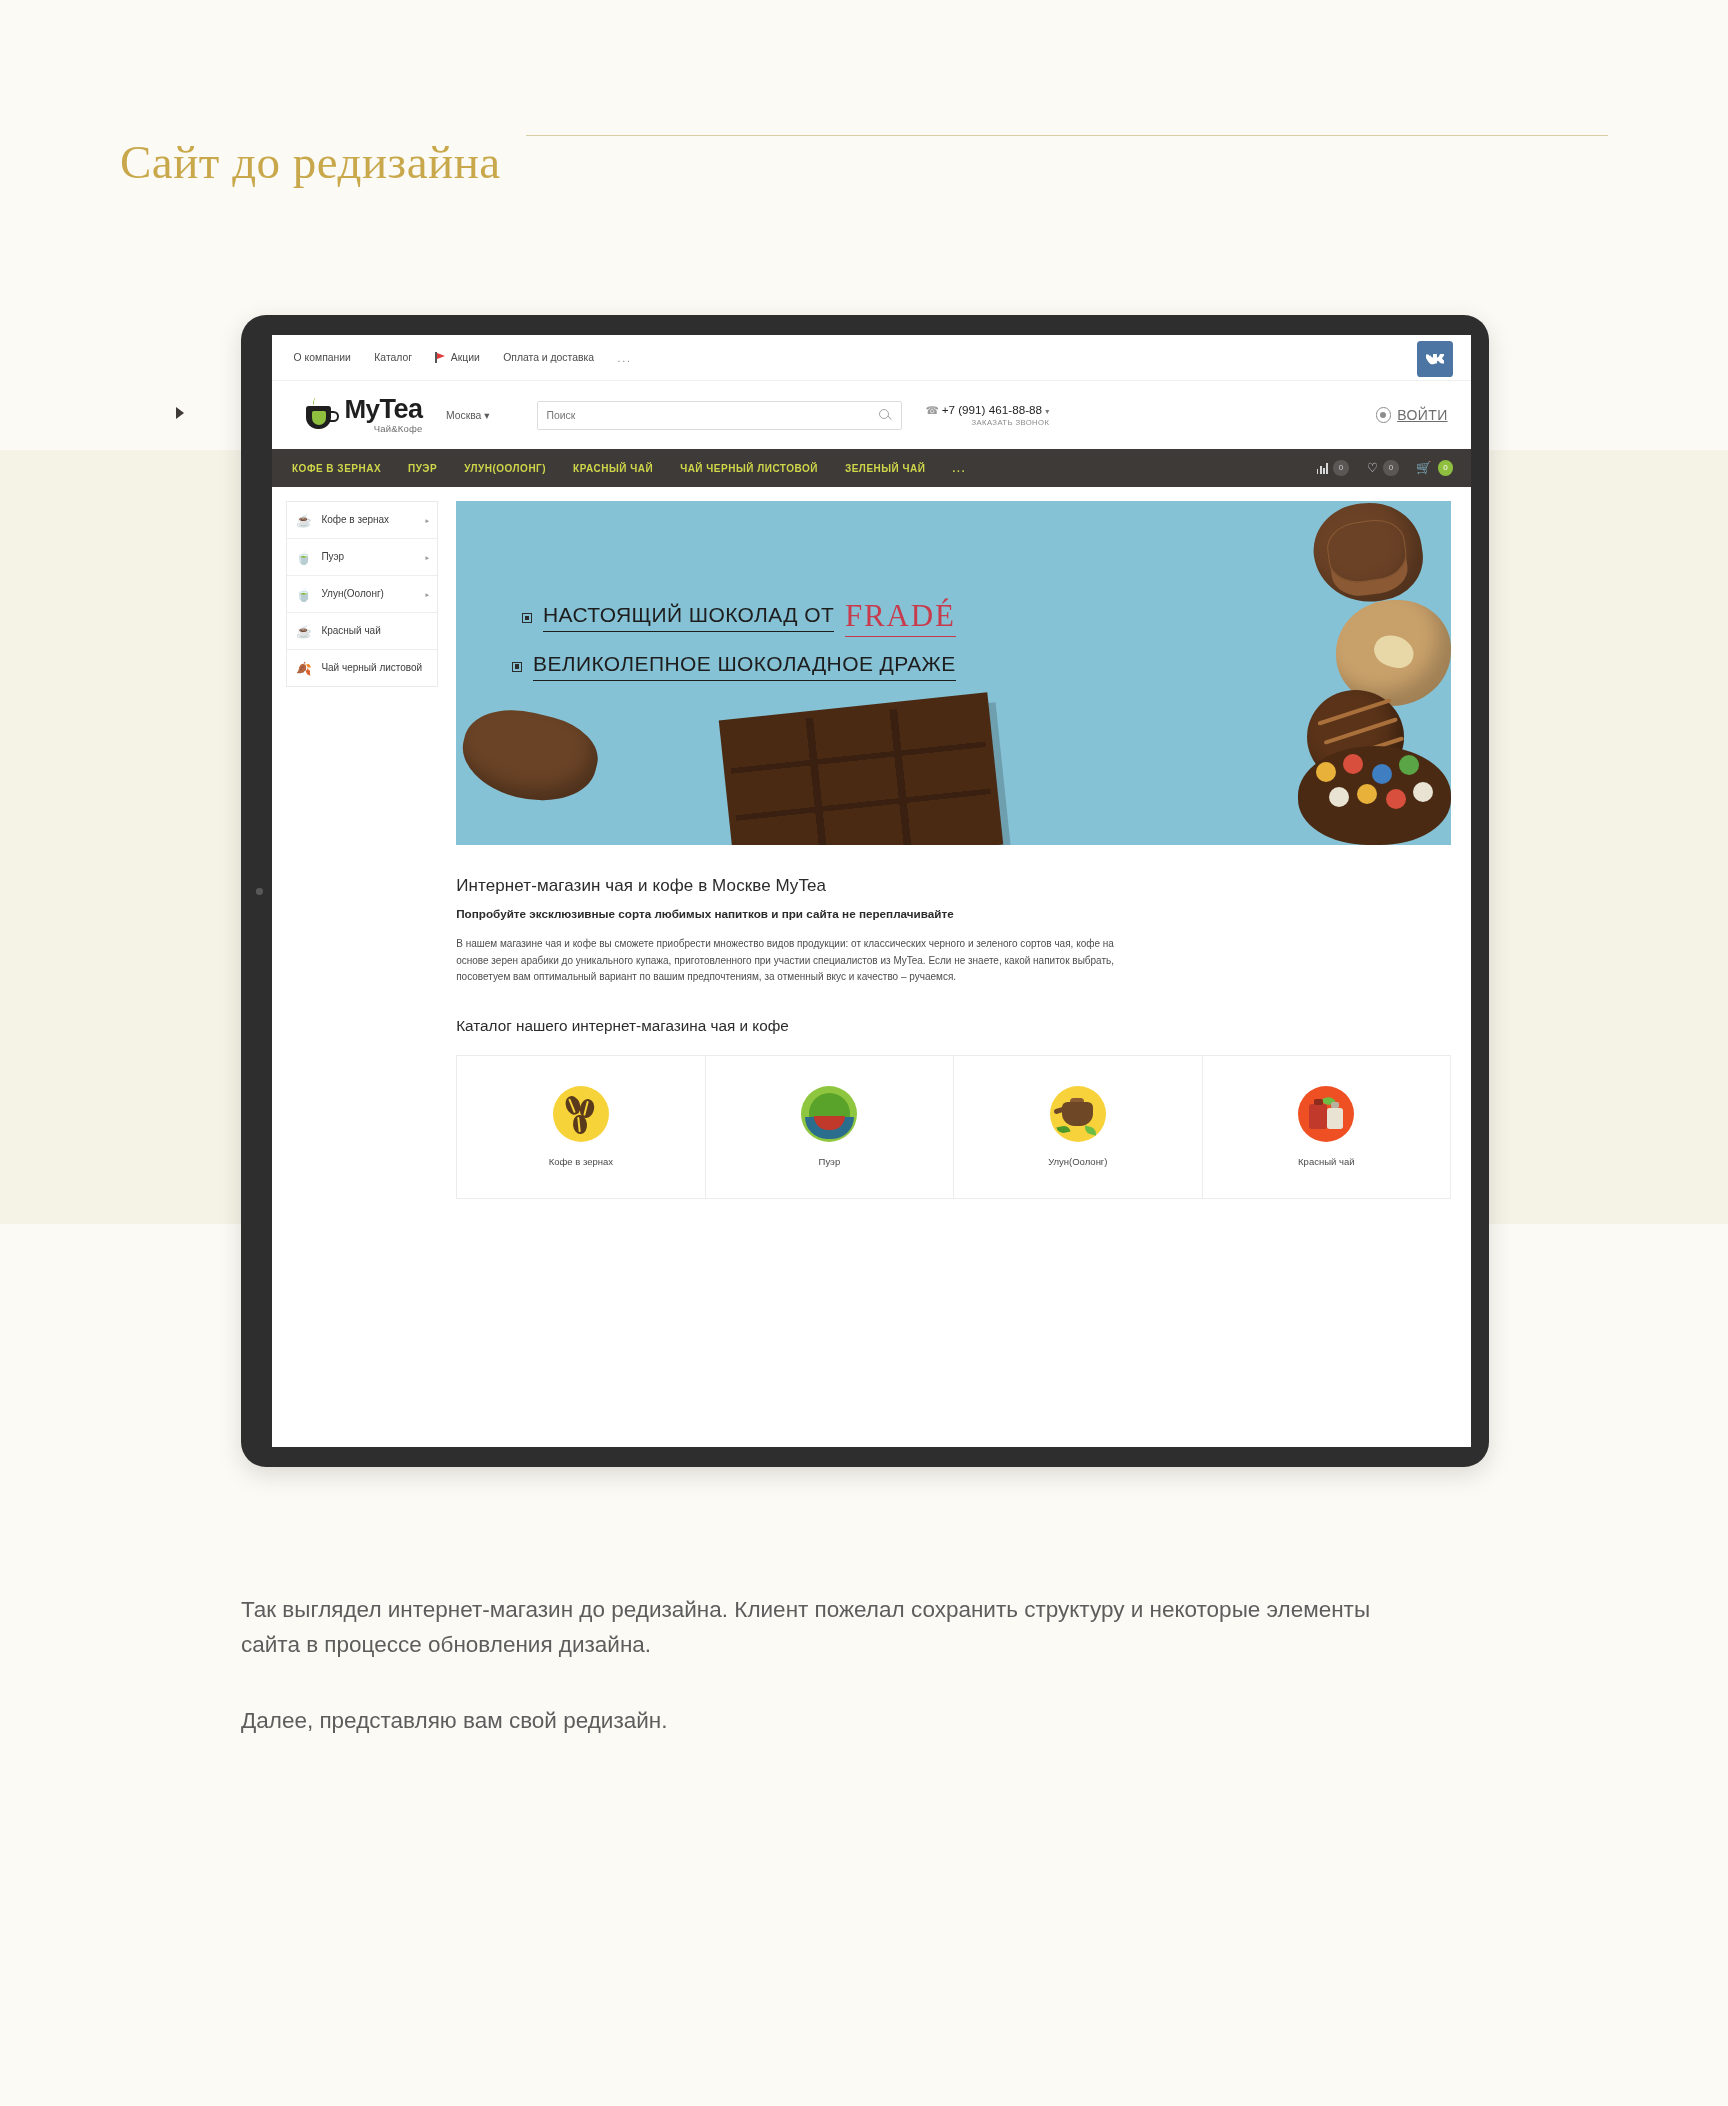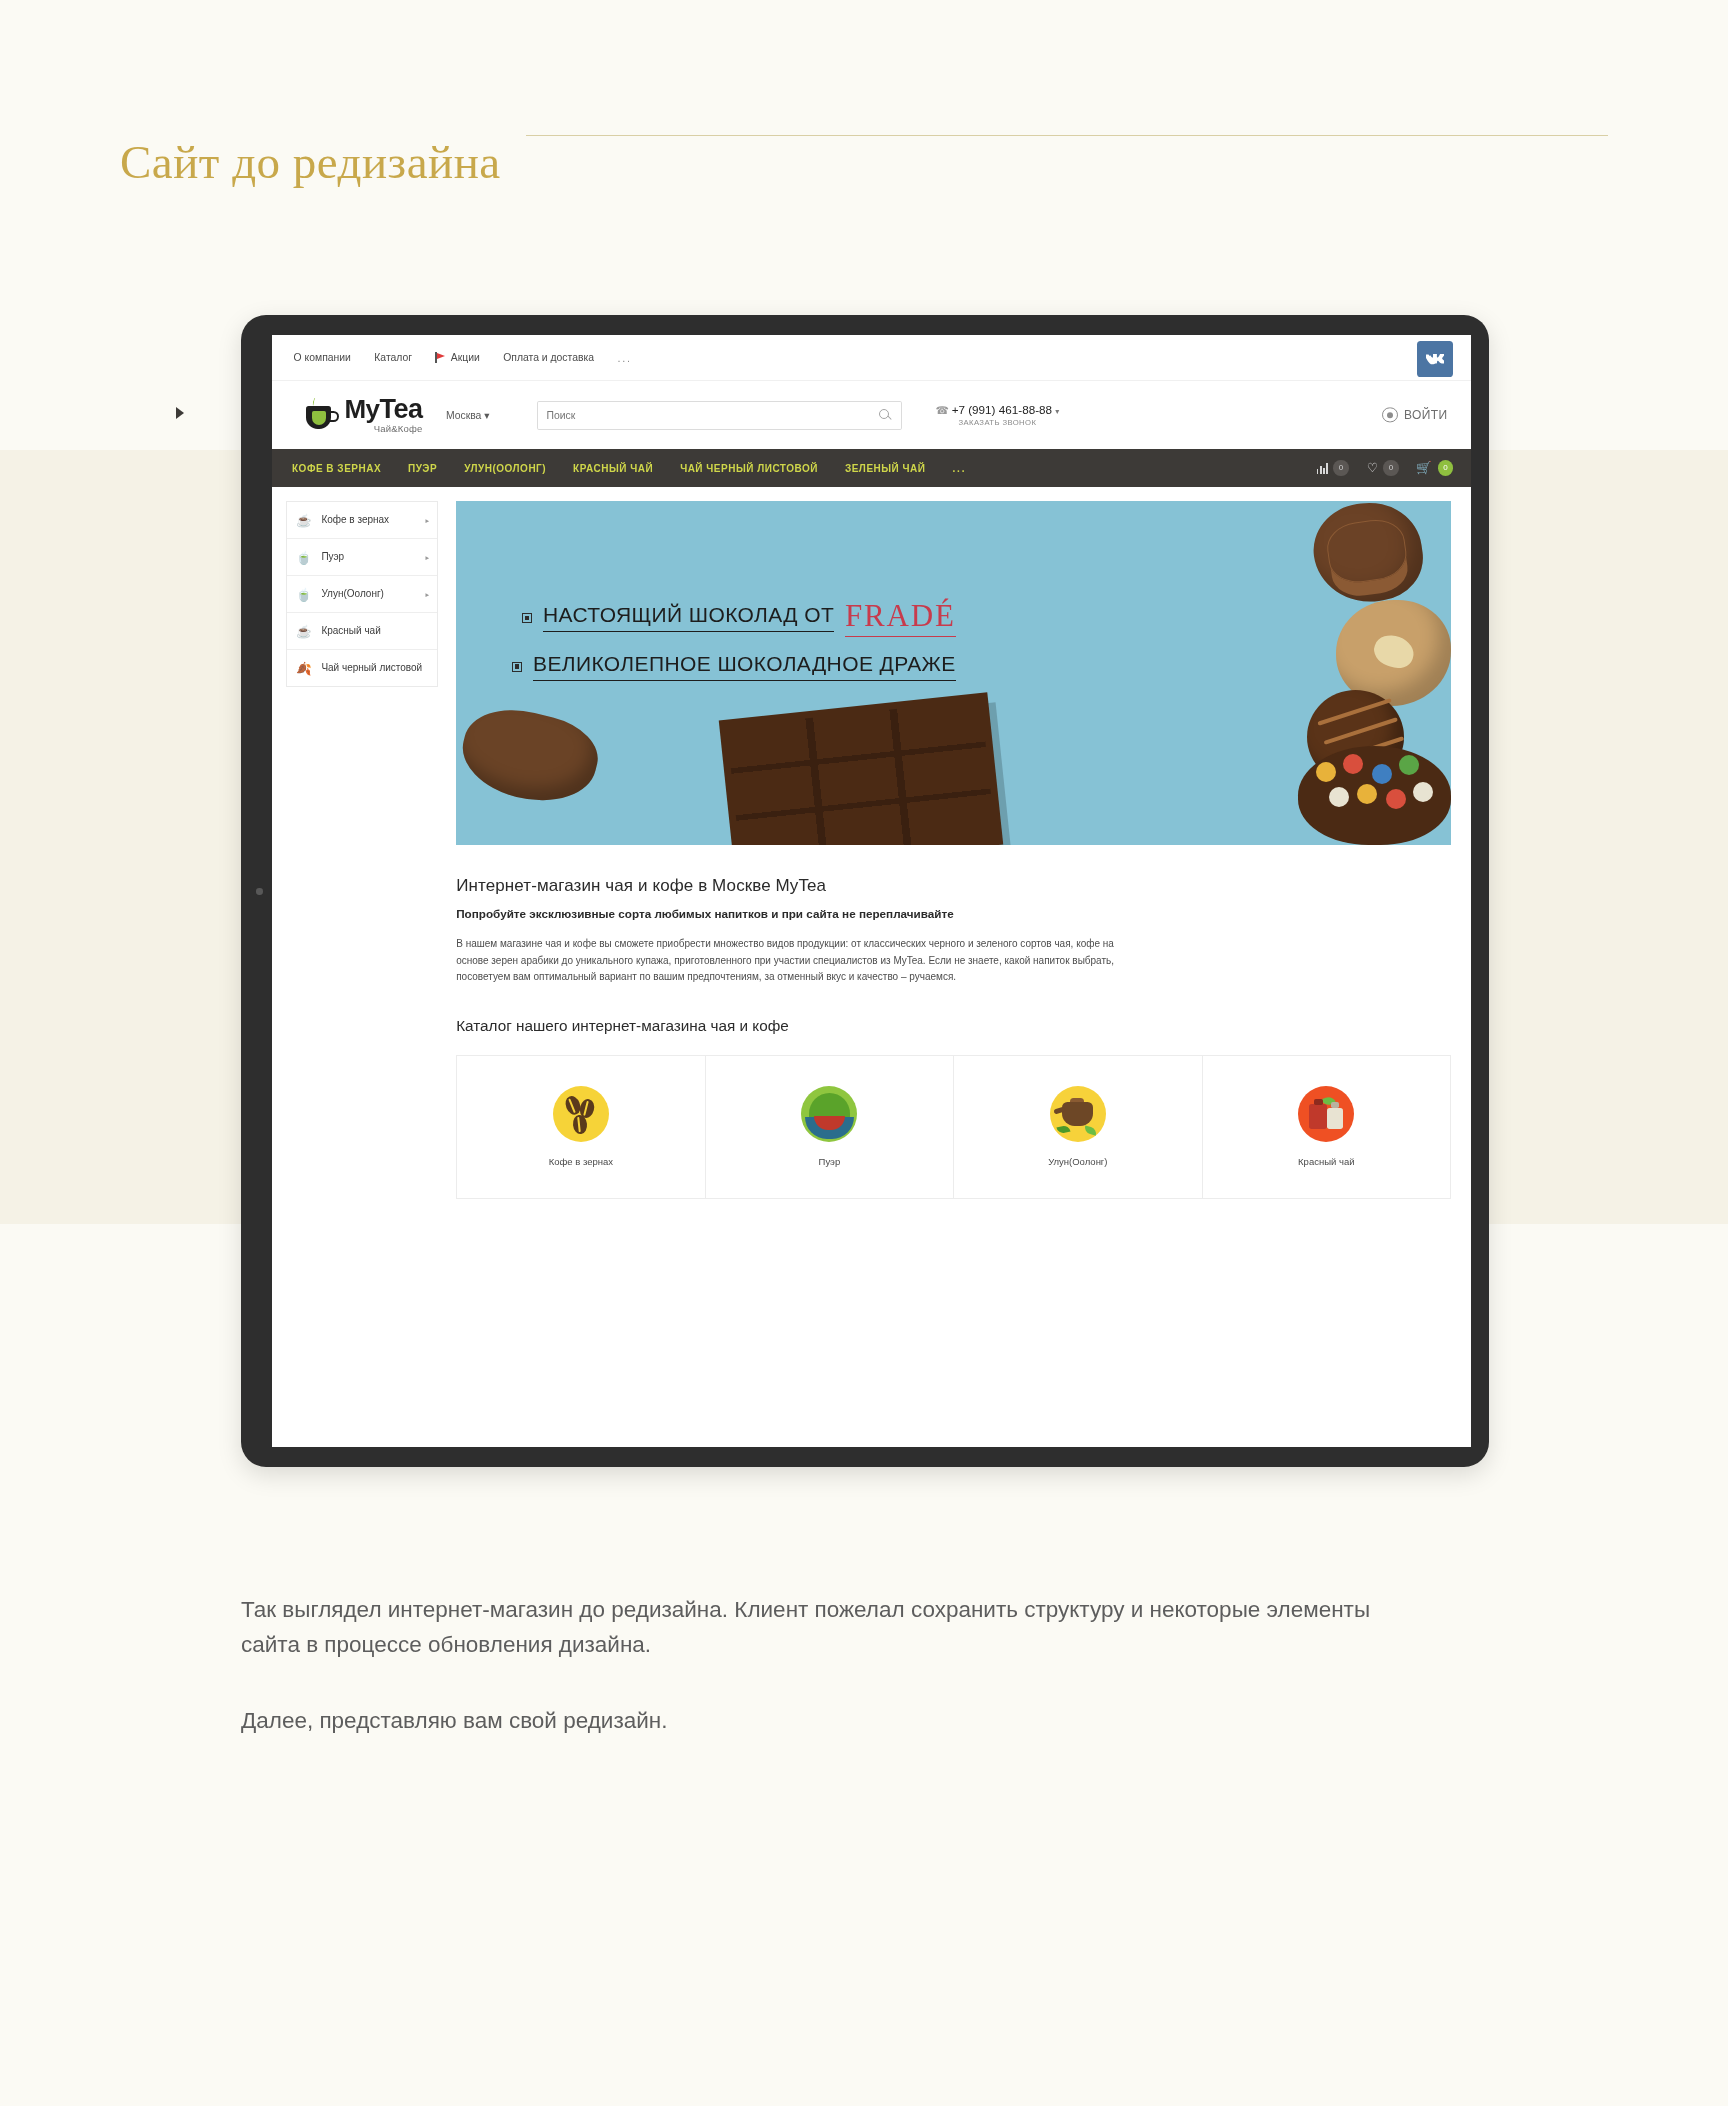--- a/index.html
+++ b/index.html
@@ -173,42 +173,42 @@
   .search-ico::before {
     content: ""; position: absolute; left: 0; top: 0;
     width: 8px; height: 8px; border: 1.3px solid #5a5a5a; border-radius: 50%;
   }
   .search-ico::after {
     content: ""; position: absolute; left: 7.7px; top: 8px;
     width: 4.5px; height: 1.3px; background: #5a5a5a;
     transform: rotate(45deg);
   }
   .phone-block {
-    margin-left: 34px; text-align: center; line-height: 1.35;
+    margin-left: 24px; text-align: right; line-height: 1.35;
   }
   .phone-num { font-size: 11.7px; color: #232323; white-space: nowrap; }
   .phone-num .hicon { color: #9a9a9a; font-size: 10.8px; margin-right: 2.7px;}
   .phone-num .caret { color: #7a7a7a; font-size: 8px; }
   .phone-call {
     font-size: 7.7px; color: #8a8a8a; letter-spacing: 0.4px; text-transform: uppercase;
   }
   .login {
     position: absolute; right: 23.4px; top: 50%; transform: translateY(-50%);
     display: flex; align-items: center; gap: 6.3px;
   }
   .login-ico {
     width: 15.3px; height: 15.3px; border: 1.2px solid #8d8d8d; border-radius: 50%;
     position: relative;
   }
   .login-ico::after {
     content: ""; position: absolute; left: 3.6px; top: 3.6px;
     width: 6.3px; height: 6.3px; border-radius: 50%; background: #8d8d8d;
   }
   .login-label {
-    font-size: 12px; color: #6d6d6d; text-transform: uppercase; letter-spacing: 0.4px;
+    font-size: 14px; color: #6d6d6d; text-transform: uppercase; letter-spacing: 0.4px; text-decoration: underline;
   }
 
   
   .nav {
     height: 38px; background: #3d3a37;
     display: flex; align-items: center;
     padding: 0 20px;
     position: relative;
   }
   .nav-item {

